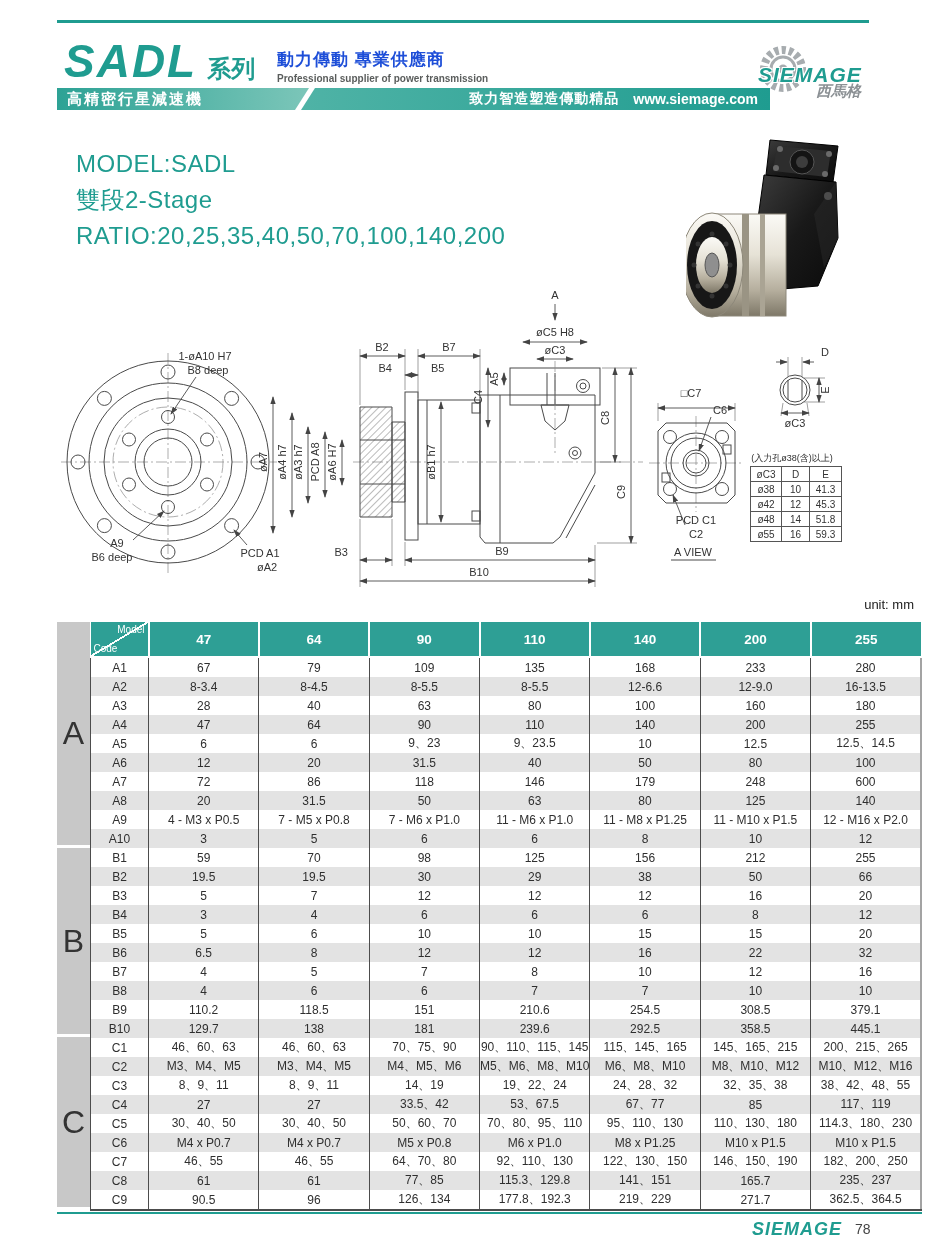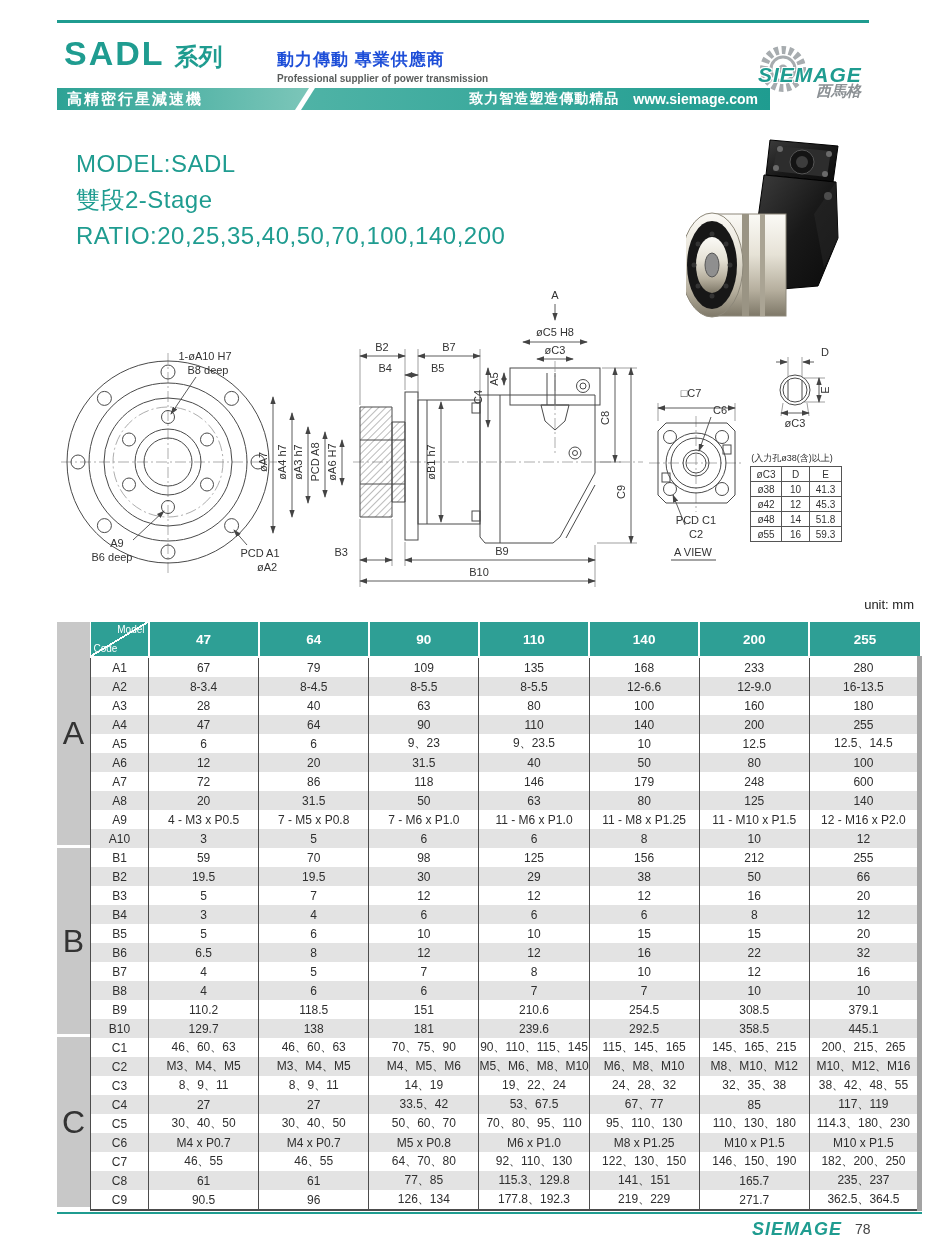--- a/index.html
+++ b/index.html
@@ -3,21 +3,21 @@
 <meta charset="utf-8">
 <style>
   html,body{margin:0;padding:0;background:#fff;}
   body{font-family:"Liberation Sans","DejaVu Sans",sans-serif;color:#333;}
   #page{position:relative;width:927px;height:1254px;background:#fff;overflow:hidden;}
   .abs{position:absolute;}
 
   
   #top-rule{left:57px;top:20px;width:812px;height:3px;background:#1f9c90;}
   #brand{left:64px;top:34px;color:#1f9c90;font-weight:bold;white-space:nowrap;}
-  #brand .big{font-size:34px;letter-spacing:2px;}
+  #brand .big{font-size:46px;letter-spacing:2px;font-style:italic;}
   #brand .small{font-size:24px;margin-left:10px;}
   #tagline{left:277px;top:48px;}
   #tagline .zh{font-size:17px;font-weight:bold;color:#1d4ed8;letter-spacing:1px;}
   #tagline .en{font-size:10px;font-weight:bold;color:#5a5d5c;margin-top:2px;}
   .bar{top:88px;height:22px;color:#fff;font-weight:bold;display:flex;align-items:center;}
   #bar-left{left:57px;width:252px;background:linear-gradient(90deg,#2da295,#7cc6b9);
     clip-path:polygon(0 0,100% 0,calc(100% - 14px) 100%,0 100%);padding-left:10px;
     font-size:15px;letter-spacing:2px;box-sizing:border-box;}
   #bar-right{left:301px;width:469px;background:linear-gradient(90deg,#4fb3a6,#1f9c90);
     clip-path:polygon(14px 0,100% 0,100% 100%,0 100%);justify-content:flex-end;
@@ -54,21 +54,21 @@
     justify-content:center;font-size:32px;color:#333;}
   #main-table{left:90px;top:622px;border-collapse:collapse;table-layout:fixed;width:832px;border-radius:14px;}
   #main-table th{background:#2e9f95;color:#fff;font-size:13.5px;font-weight:600;
     height:34px;border-left:2px solid #fff;border-bottom:2px solid #fff;padding:0;}
   #main-table th.corner{position:relative;border-left:none;
     background:linear-gradient(to bottom right,#2e9f95 48.5%,#ffffff 48.5%,#ffffff 51.5%,#2e9f95 51.5%);}
   #main-table th.corner .ct{position:absolute;right:3px;top:2px;font-size:10px;font-weight:normal;}
   #main-table th.corner .cb{position:absolute;left:3px;bottom:2px;font-size:10px;font-weight:normal;}
   #main-table td{height:19px;text-align:center;font-size:12px;color:#2f2f2f;
     border-left:1px solid #4c4c4c;padding:0;white-space:nowrap;}
-  #main-table td:last-child{border-right:5px solid #a3a3a3;}
+  #main-table td:last-child{border-right:2px solid #a3a3a3;}
   #main-table tbody tr:nth-child(even) td{background:#e3e3e3;}
   #main-table tbody tr:last-child td{border-bottom:2px solid #4c4c4c;}
 
   
   #footer-rule{left:57px;top:1212px;width:865px;height:2px;background:#1f9c90;}
   #footer-logo{left:752px;top:1219px;font-style:italic;font-weight:900;font-size:18px;
     letter-spacing:1px;color:#1f9c90;}
   #page-num{left:855px;top:1221px;font-size:14px;color:#444;}
 </style>
 </head>

